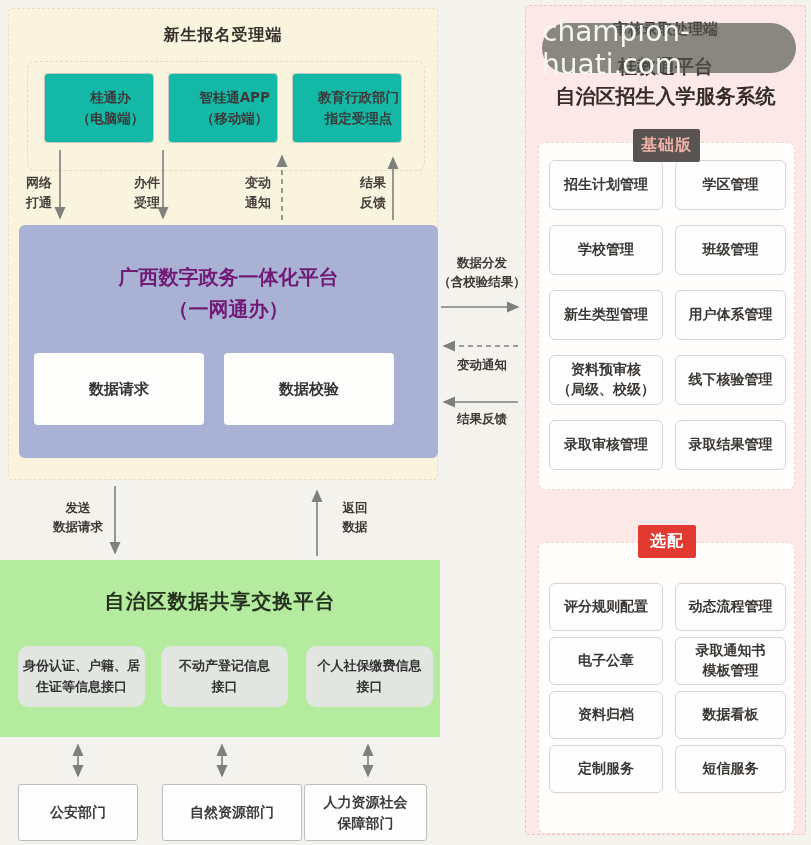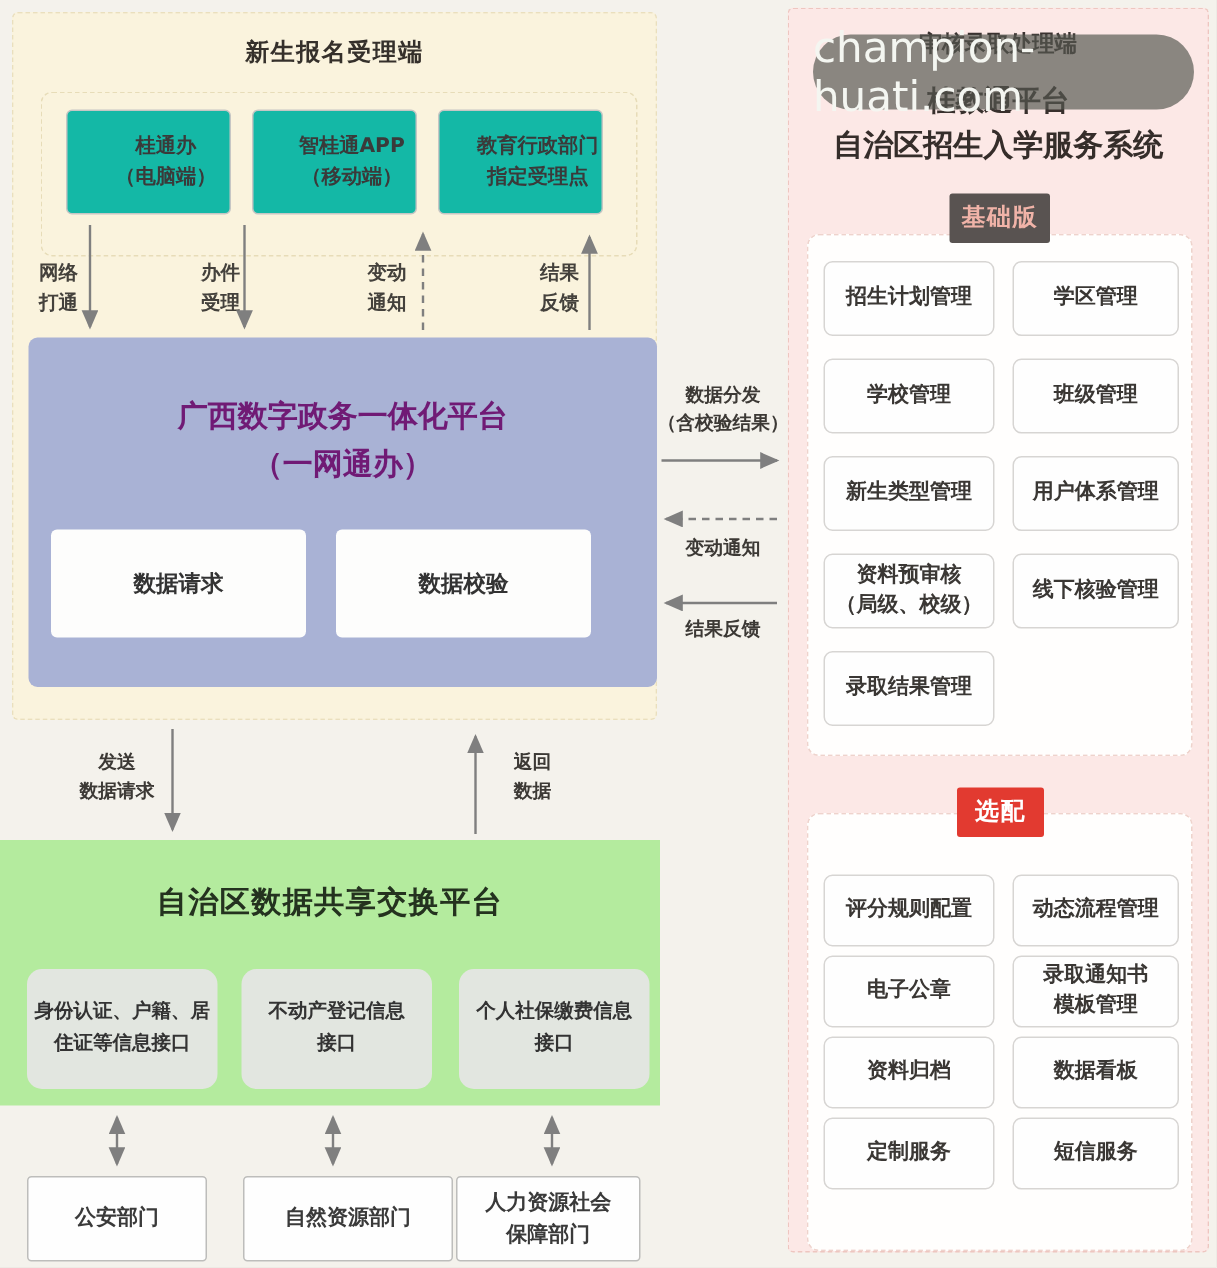--- a/index.html
+++ b/index.html
@@ -59,21 +59,21 @@
   
   #exchange-platform {
     left:0; top:560px; width:440px; height:177px;
     background:#b4eb9e;
   }
   #exchange-title {
     left:0; top:28px; width:100%; text-align:center;
     font-size:20px; font-weight:bold; color:#24321f; letter-spacing:1px;
   }
   .if-box {
-    top:86px; height:80px;
+    top:86px; height:61px;
     background:#e2e6e0; border-radius:10px;
     font-size:13px; font-weight:bold; color:#333; line-height:1.6;
   }
   .dept-box {
     top:784px; height:57px;
     background:#fefefe; border:1px solid #bdbdbb; border-radius:3px;
     font-size:14px; font-weight:bold; color:#3a3a3a; line-height:1.5;
   }
 
   
@@ -92,21 +92,21 @@
   #admission-system {
     left:0; top:77px; width:100%; text-align:center;
     font-size:20px; font-weight:bold; color:#352d2a;
   }
   .inner-panel {
     left:12px; width:257px;
     background:#fffefd; border:1px dashed #eed3cc; border-radius:8px;
     display:grid; grid-template-columns:114px 111px;
     column-gap:12px; padding-left:10px;
   }
-  #basic-panel  { top:150px; height:348px; grid-auto-rows:50px; row-gap:15px; padding-top:17px; }
+  #basic-panel  { top:136px; height:348px; grid-auto-rows:50px; row-gap:15px; padding-top:17px; }
   #optional-panel { top:536px; height:292px; grid-auto-rows:48px; row-gap:6px; padding-top:40px; }
   .r-item {
     background:#fefefe; border:1px solid #d7d5d3; border-radius:6px;
     display:flex; align-items:center; justify-content:center; text-align:center;
     font-size:14px; font-weight:bold; color:#3a3734; line-height:1.4;
   }
   .badge {
     position:absolute; height:33px; border-radius:2px;
     display:flex; align-items:center; justify-content:center;
     font-size:16px; font-weight:bold; letter-spacing:1px; z-index:3;
@@ -188,20 +188,21 @@
     <div id="basic-panel" class="abs inner-panel">
       <div class="r-item pre">招生计划管理</div>
       <div class="r-item pre">学区管理</div>
       <div class="r-item pre">学校管理</div>
       <div class="r-item pre">班级管理</div>
       <div class="r-item pre">新生类型管理</div>
       <div class="r-item pre">用户体系管理</div>
       <div class="r-item pre">资料预审核
 （局级、校级）</div>
       <div class="r-item pre">线下核验管理</div>
+      <div class="r-item pre">录取审核管理</div>
       <div class="r-item pre">录取结果管理</div>
     </div>
 
     <div class="badge" id="optional-badge">选配</div>
     <div id="optional-panel" class="abs inner-panel">
       <div class="r-item pre">评分规则配置</div>
       <div class="r-item pre">动态流程管理</div>
       <div class="r-item pre">电子公章</div>
       <div class="r-item pre">录取通知书
 模板管理</div>

